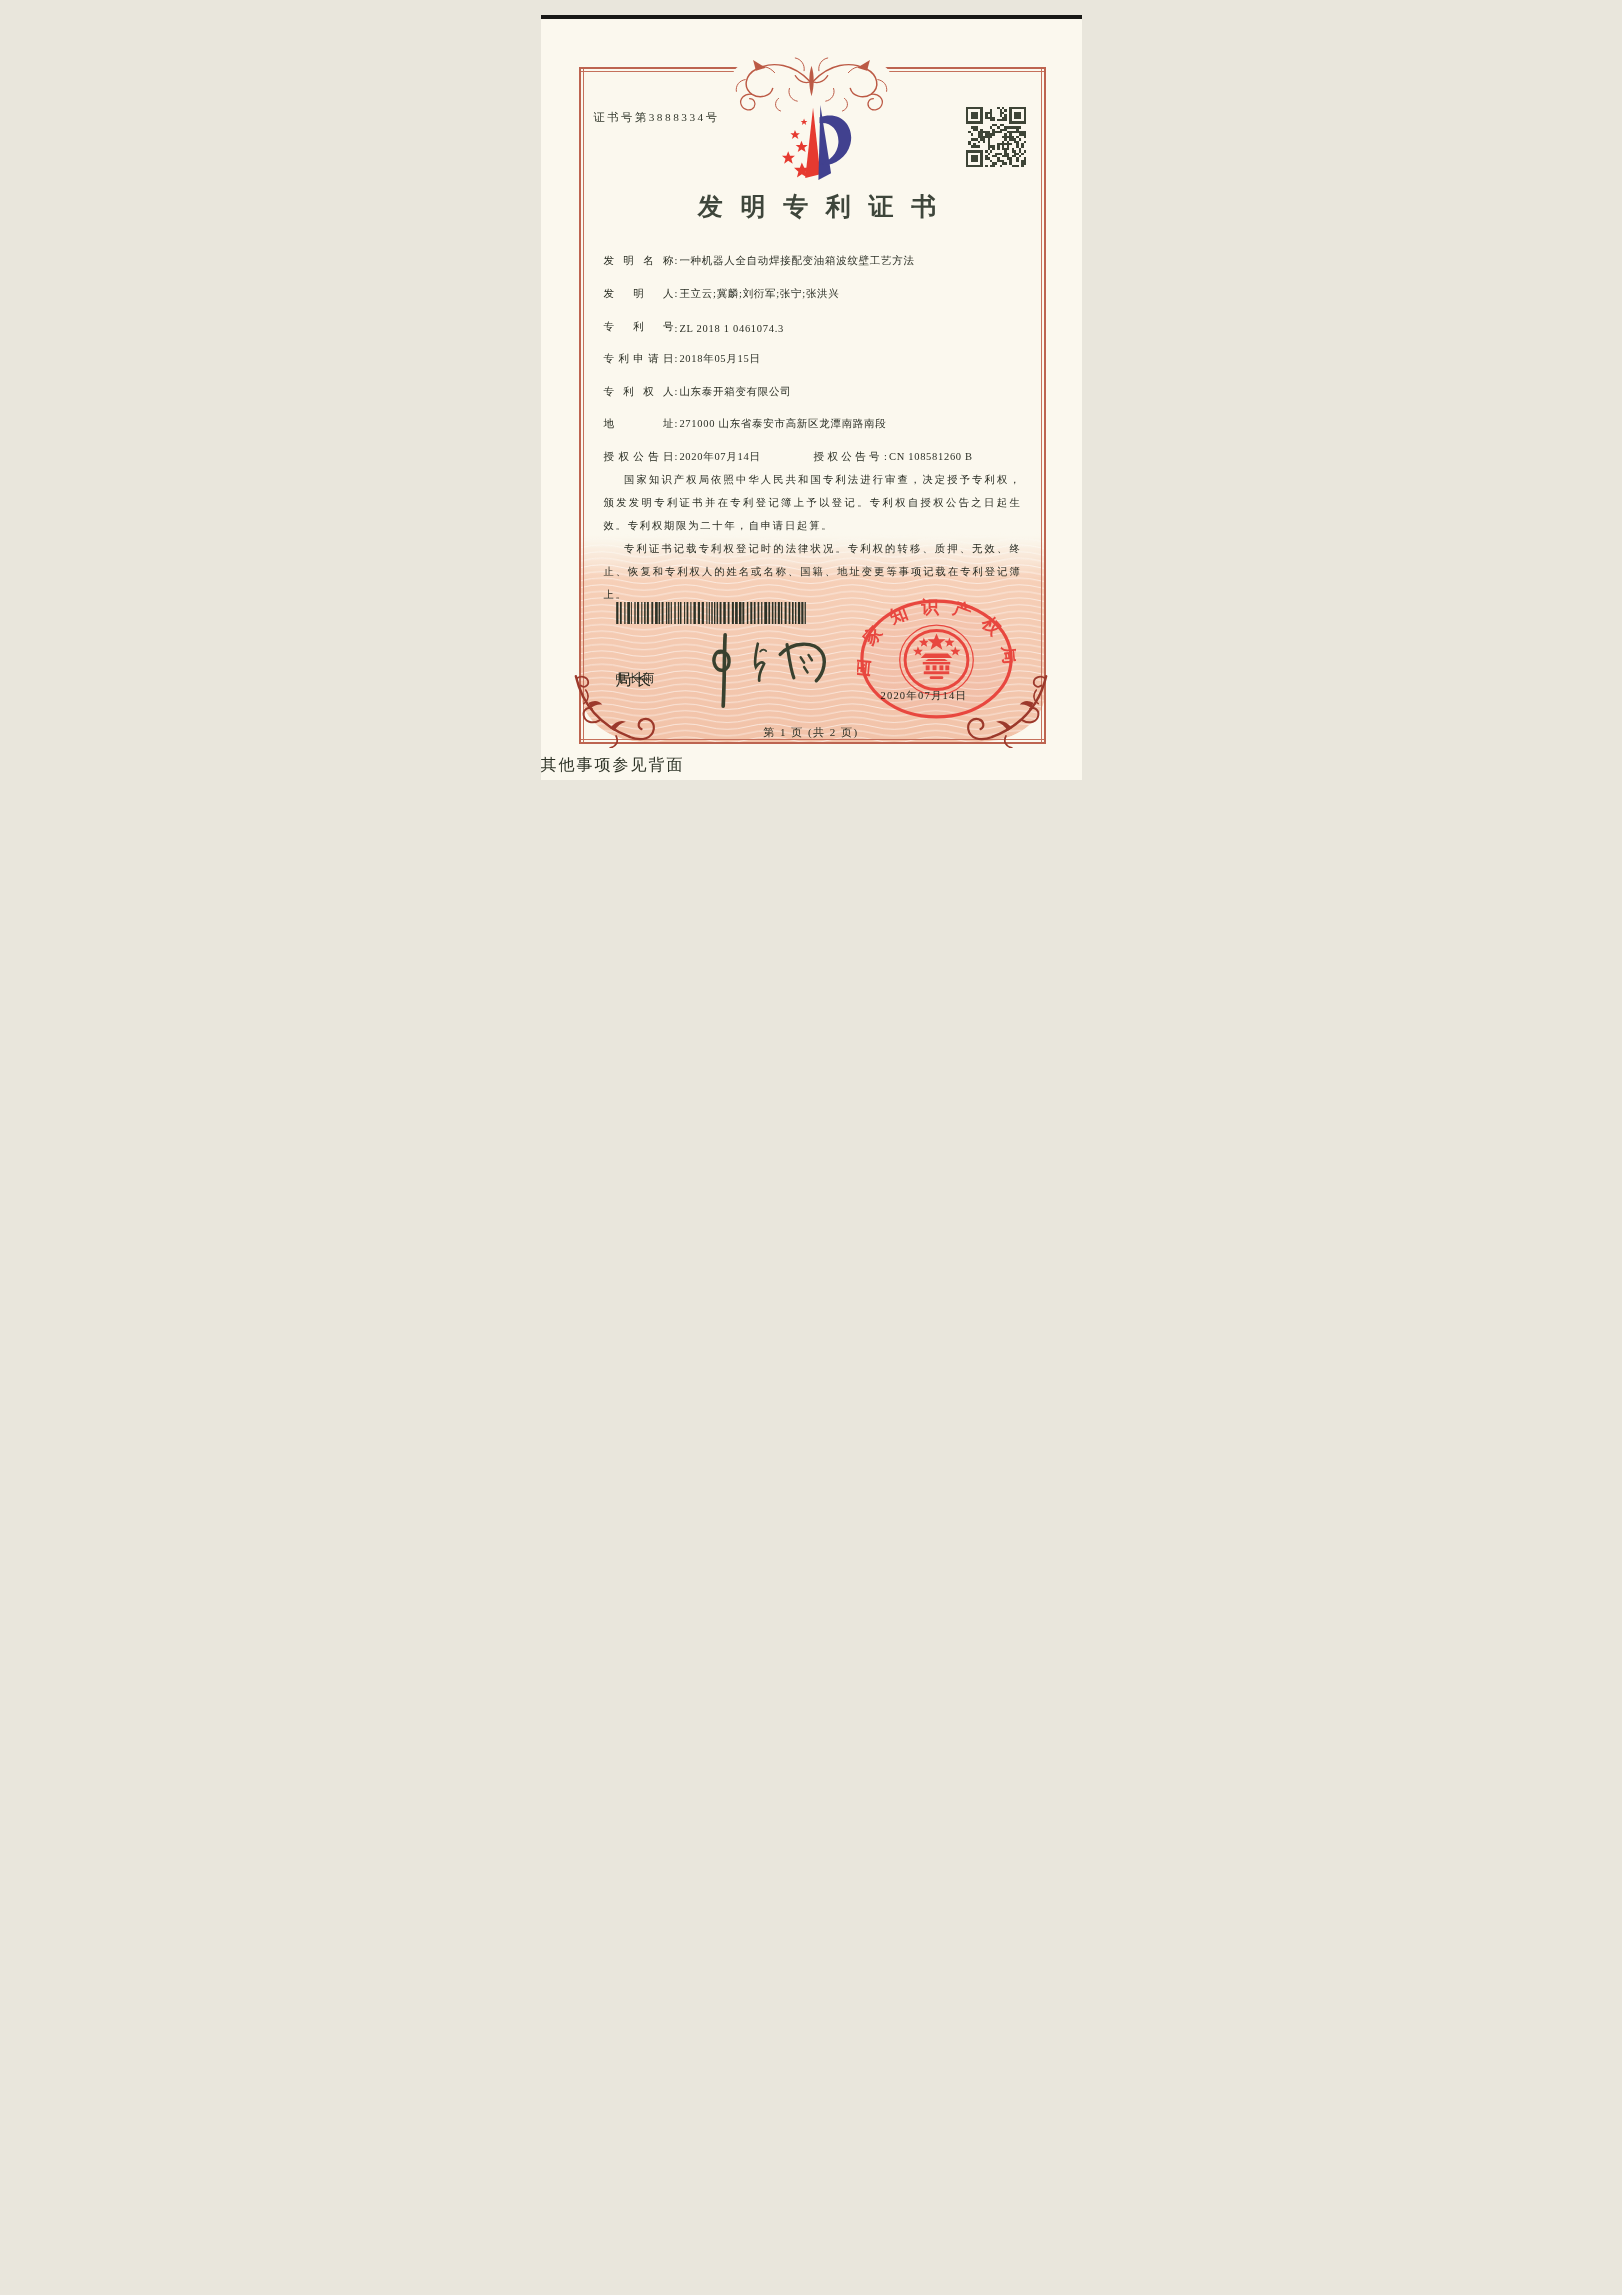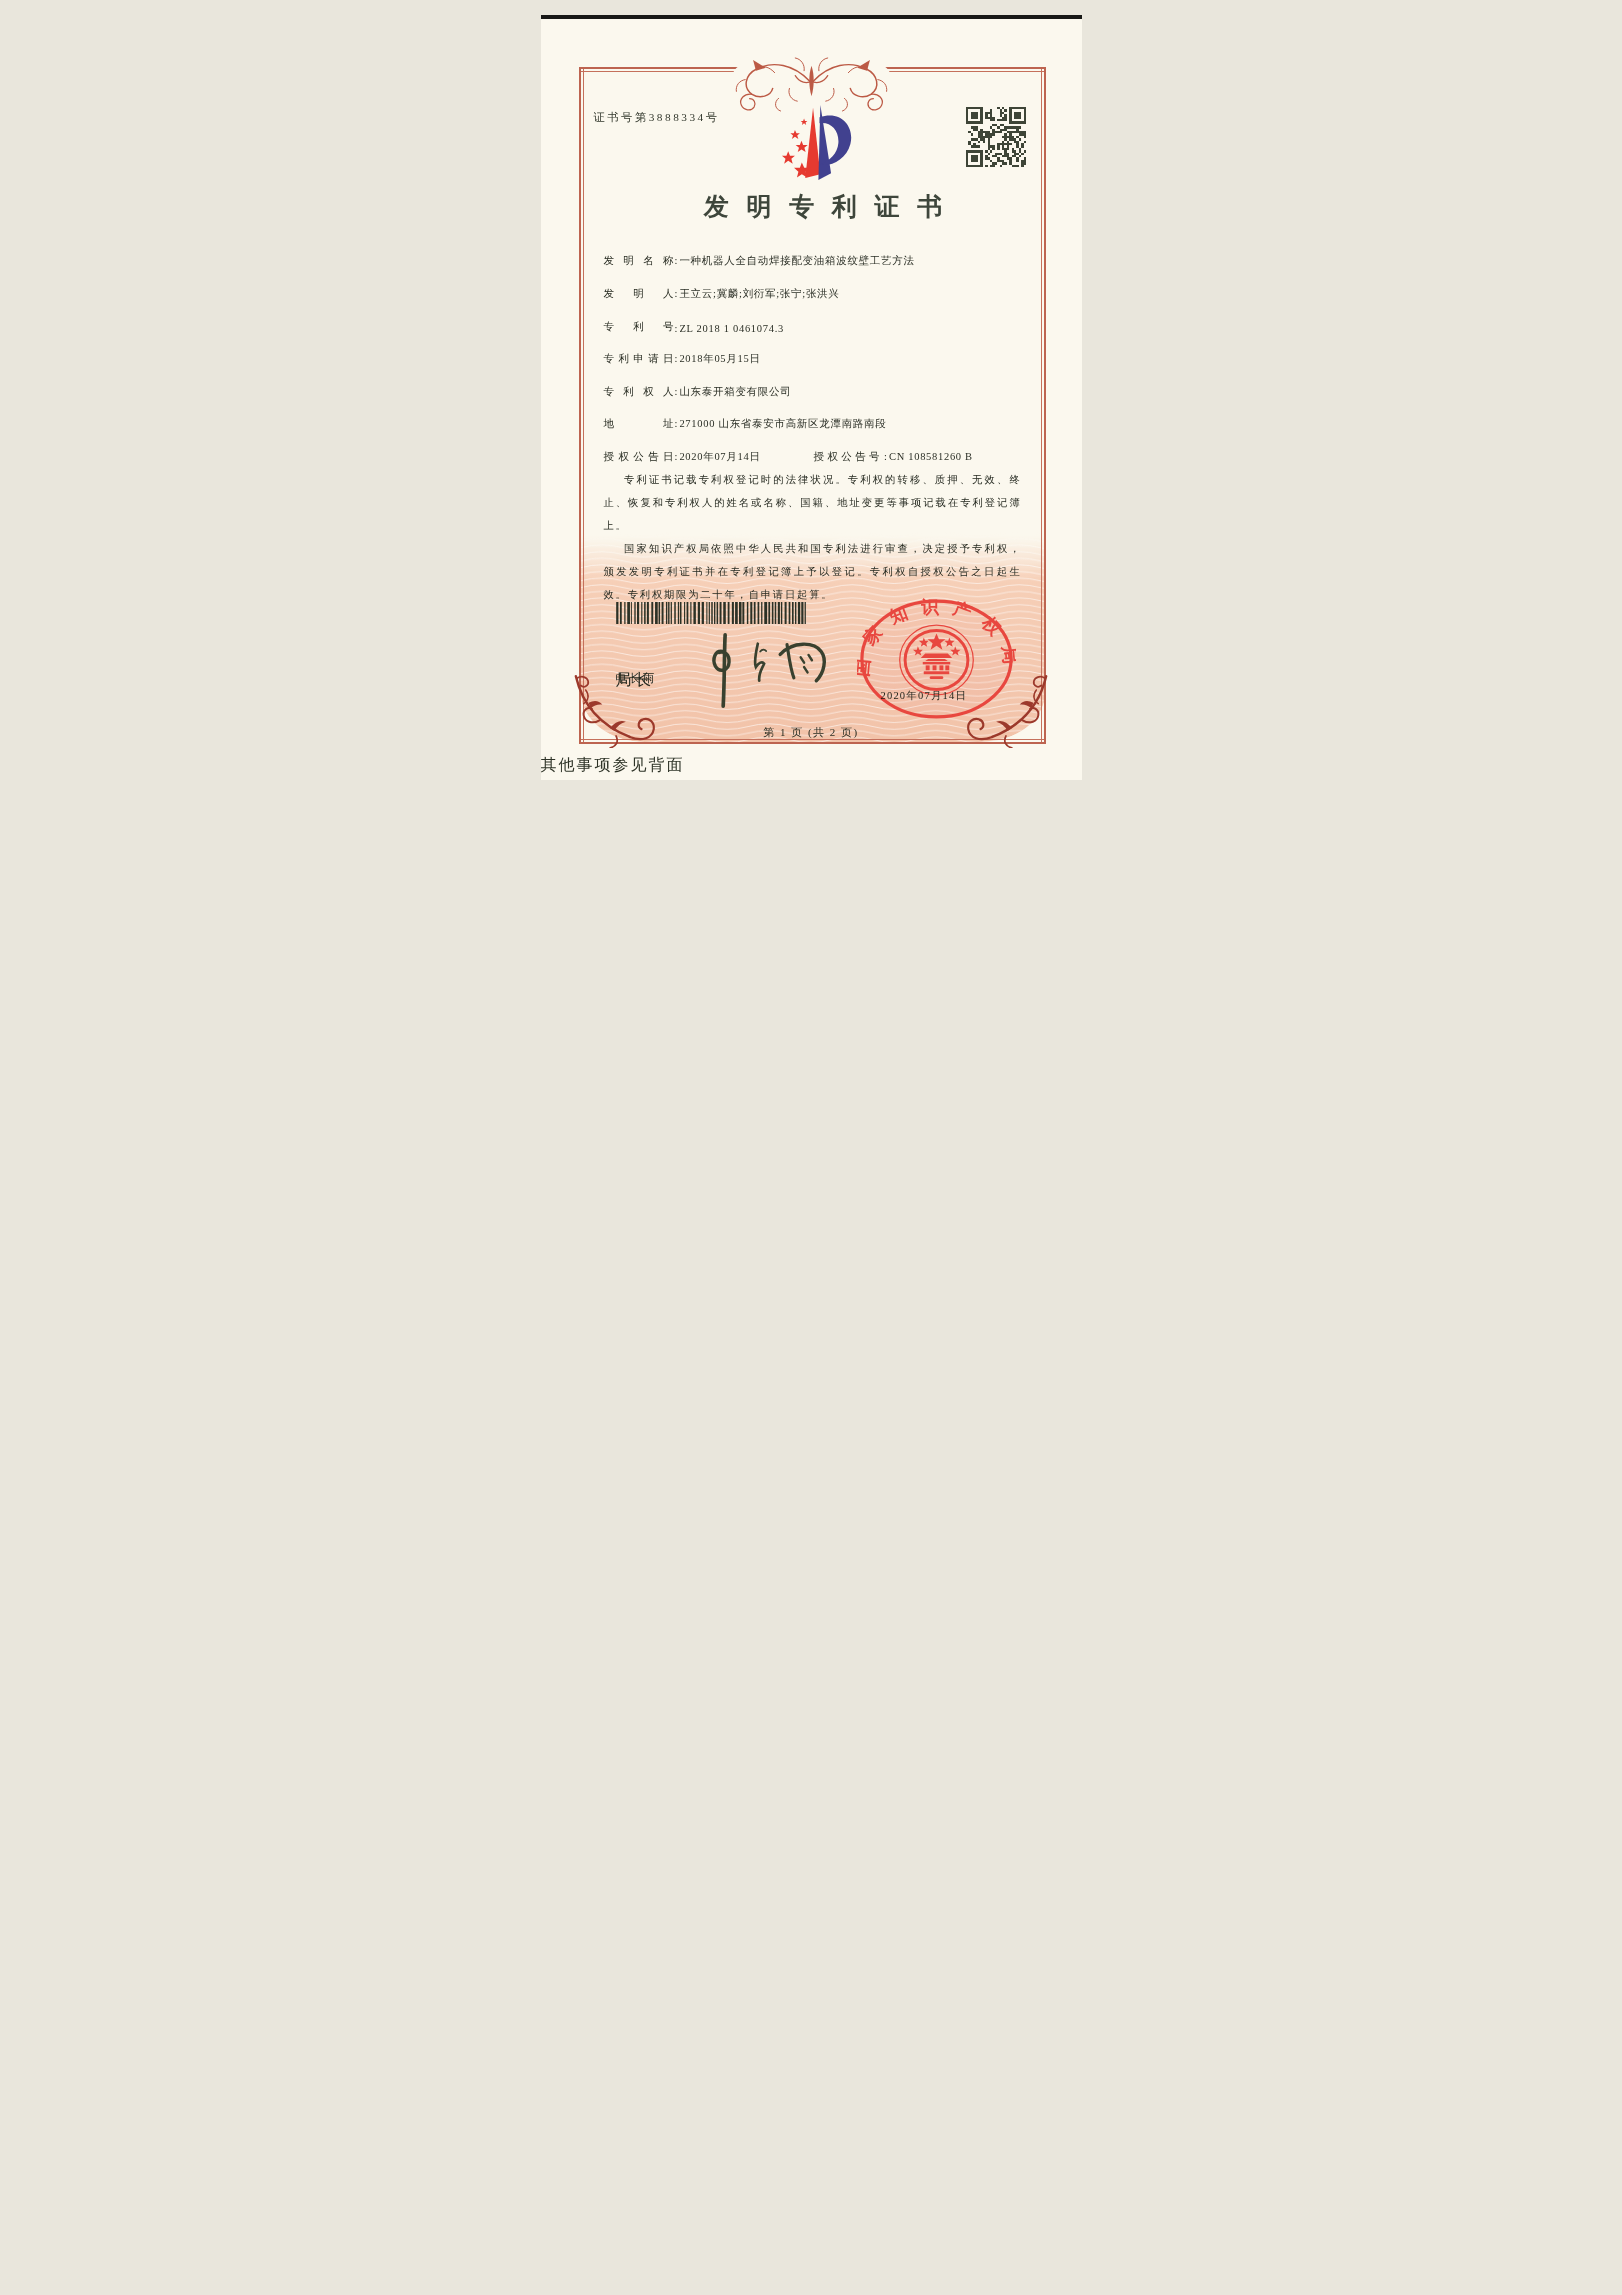--- a/index.html
+++ b/index.html
@@ -14,21 +14,21 @@
   .b-bottom{left:38px;top:727px;width:467px;height:2px;}
   .b-bottom2{left:38px;top:724px;width:467px;height:0.7px;}
   .b-left{left:38px;top:52px;width:2px;height:676px;}
   .b-left2{left:42px;top:54px;width:0.7px;height:673px;}
   .b-right{left:503px;top:52px;width:2px;height:676px;}
   .b-right2{left:500px;top:54px;width:0.7px;height:673px;}
   
   .cert-no{position:absolute;left:53px;top:95px;font-size:11.3px;letter-spacing:2.5px;color:#33382d;z-index:7;}
   .logo{position:absolute;left:236px;top:86px;z-index:7;}
   .qr{position:absolute;left:425px;top:92px;z-index:7;}
-  .title{position:absolute;left:12px;top:175px;width:100%;text-align:center;font-size:25px;font-weight:700;
+  .title{position:absolute;left:6px;top:175px;width:100%;text-align:center;font-size:25px;font-weight:700;
          color:#3e463b;letter-spacing:17.7px;padding-left:17.7px;box-sizing:border-box;z-index:7;}
   
   .frow{position:absolute;left:63px;width:432px;font-size:10.5px;z-index:7;white-space:nowrap;}
   .flabel{display:inline-flex;justify-content:space-between;width:70px;vertical-align:bottom;color:#272b21;}
   .colon{display:inline-block;margin:0 2px 0 1px;color:#272b21;}
   .fvalue{letter-spacing:0.7px;color:#2b2f26;}
   .grant-right{position:absolute;left:210px;top:0;}
   .grant-right .glabel{letter-spacing:3.4px;}
   
   .bodytext{position:absolute;left:63px;top:453px;width:418px;z-index:7;}
@@ -382,22 +382,22 @@
         <span>公</span>
         <span>告</span>
         <span>日</span>
       </span><span class="colon">:</span><span class="fvalue">2020年07月14日</span>
     <span class="grant-right">
       <span class="glabel">授权公告号</span><span class="colon">:</span><span class="fvalue">CN 108581260 B</span>
     </span>
   </div>
 
   <div class="bodytext">
+    <p>国家知识产权局依照中华人民共和国专利法进行审查，决定授予专利权，颁发发明专利证书并在专利登记簿上予以登记。专利权自授权公告之日起生效。专利权期限为二十年，自申请日起算。</p>
     <p>专利证书记载专利权登记时的法律状况。专利权的转移、质押、无效、终止、恢复和专利权人的姓名或名称、国籍、地址变更等事项记载在专利登记簿上。</p>
-    <p>国家知识产权局依照中华人民共和国专利法进行审查，决定授予专利权，颁发发明专利证书并在专利登记簿上予以登记。专利权自授权公告之日起生效。专利权期限为二十年，自申请日起算。</p>
   </div>
 
   <svg class="barcode" id="bcsvg" width="192" height="22" viewBox="0 0 392 45">
       <rect x="0.0" y="0" width="4.6" height="45" fill="#2c3126"></rect>
       <rect x="7.7" y="0" width="3.7" height="45" fill="#2c3126"></rect>
       <rect x="16.5" y="0" width="2.6" height="45" fill="#2c3126"></rect>
       <rect x="22.6" y="0" width="5.6" height="45" fill="#2c3126"></rect>
       <rect x="30.1" y="0" width="2.0" height="45" fill="#2c3126"></rect>
       <rect x="37.1" y="0" width="2.8" height="45" fill="#2c3126"></rect>
       <rect x="42.6" y="0" width="4.4" height="45" fill="#2c3126"></rect>

